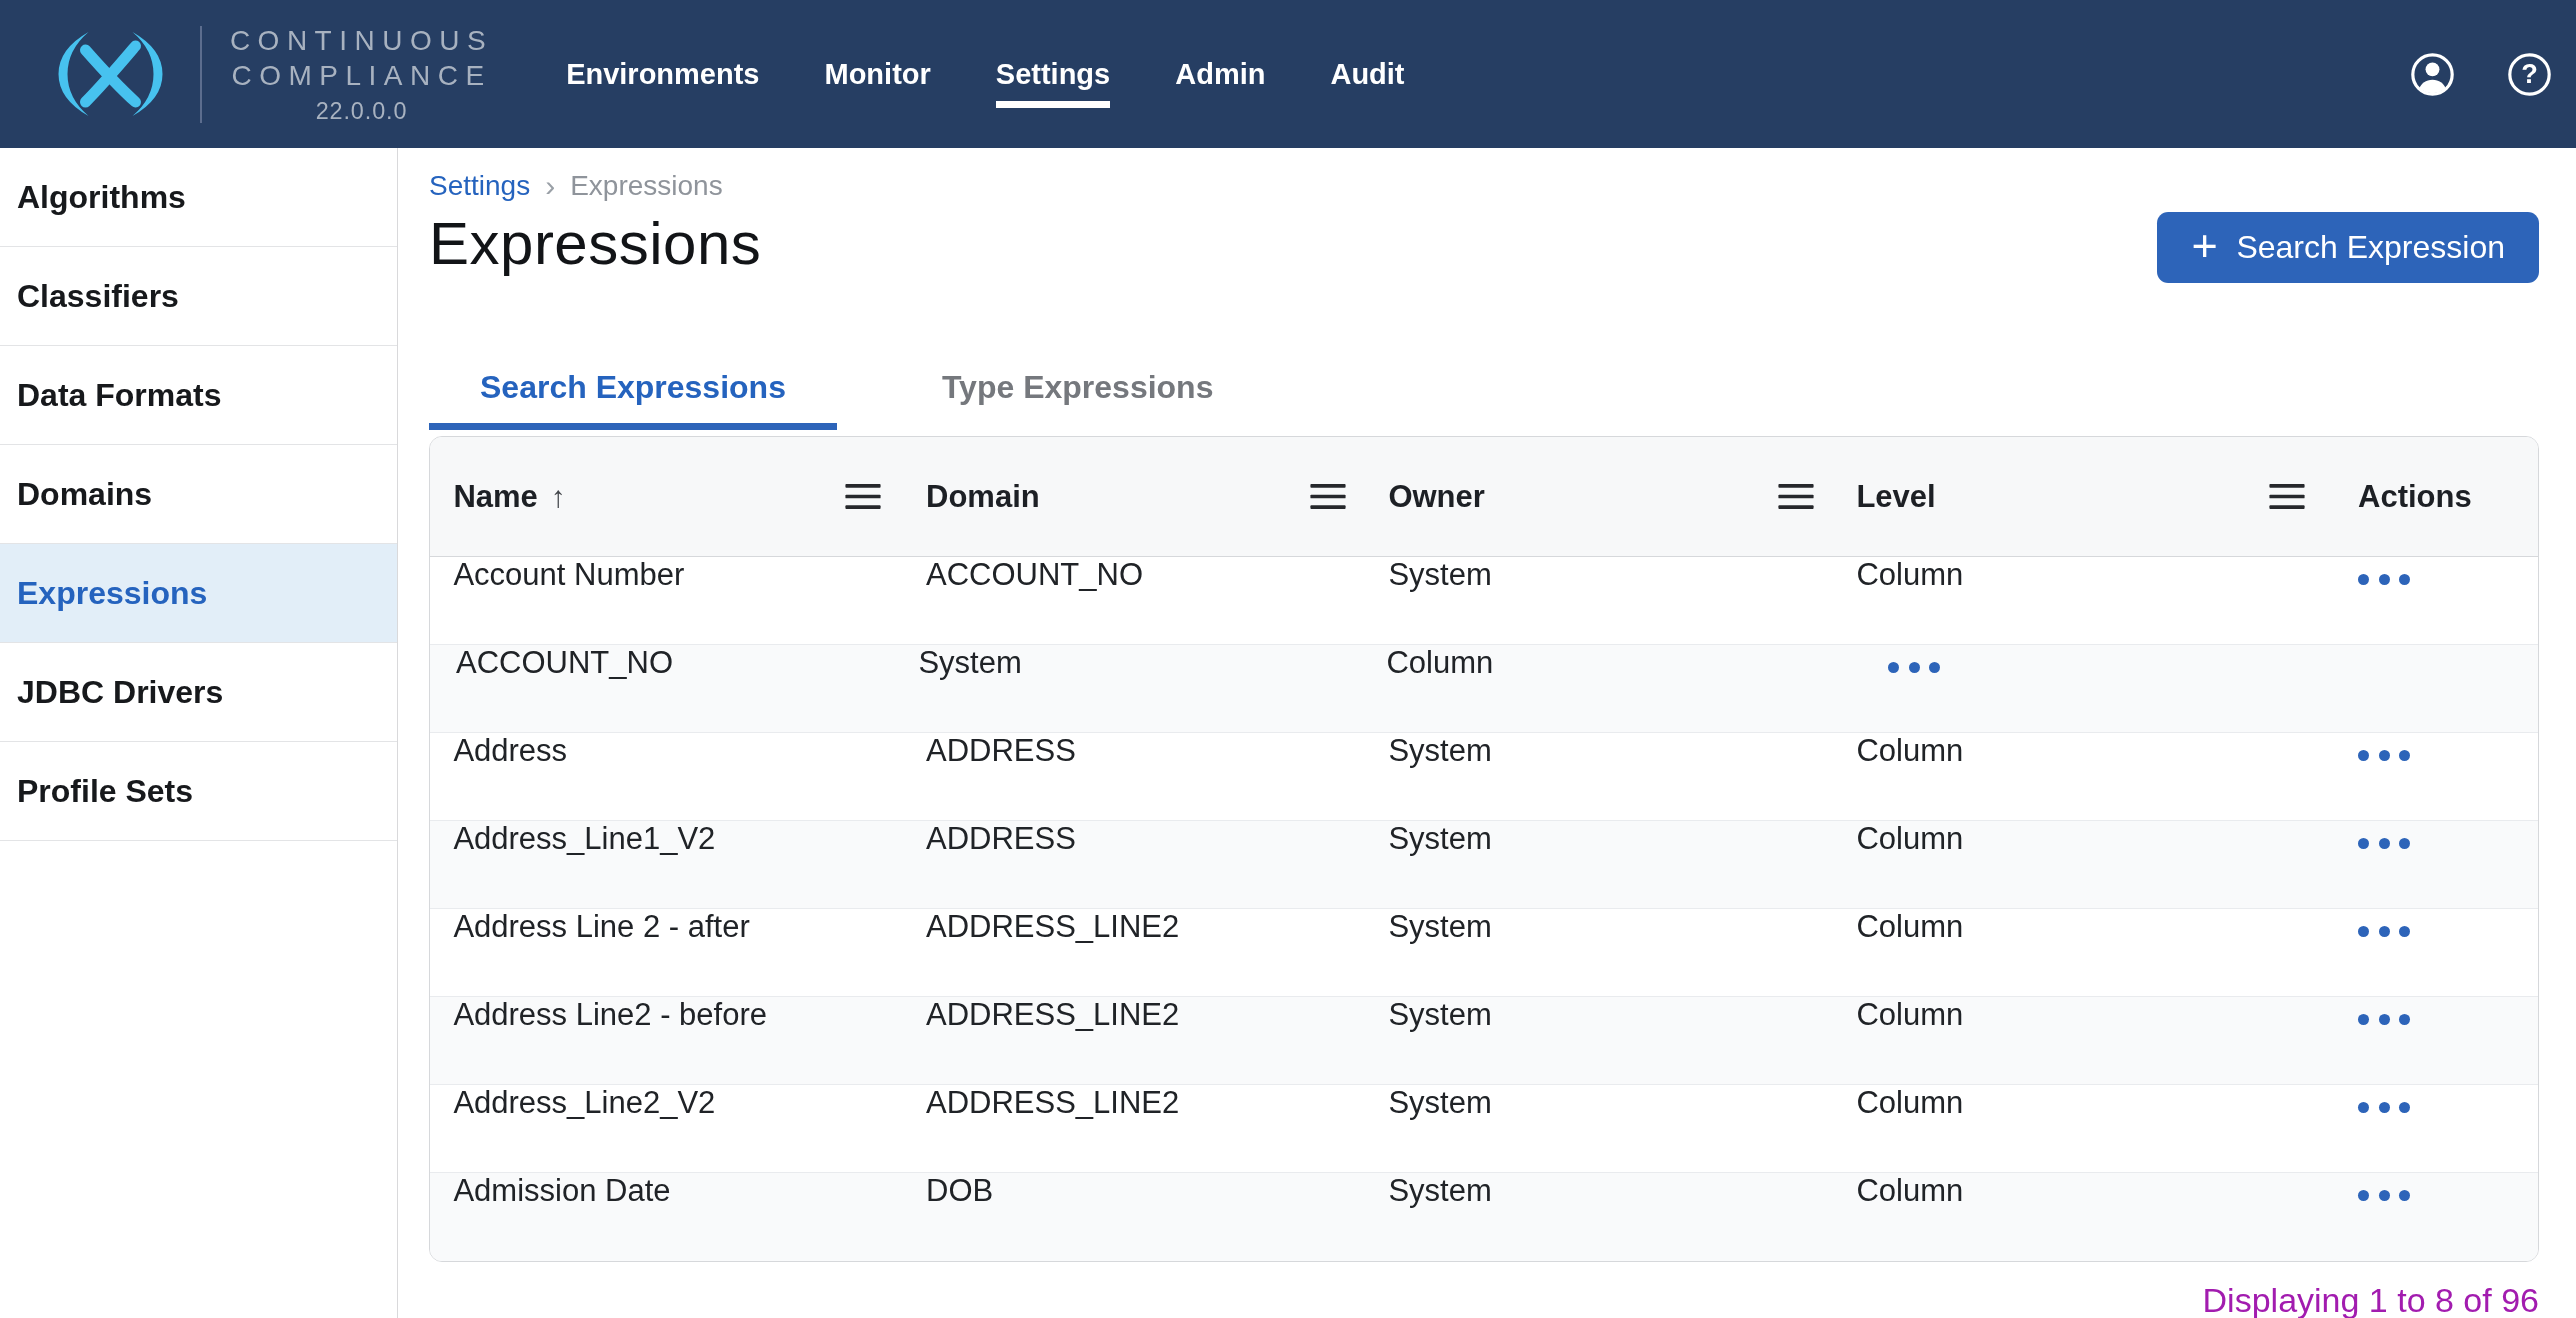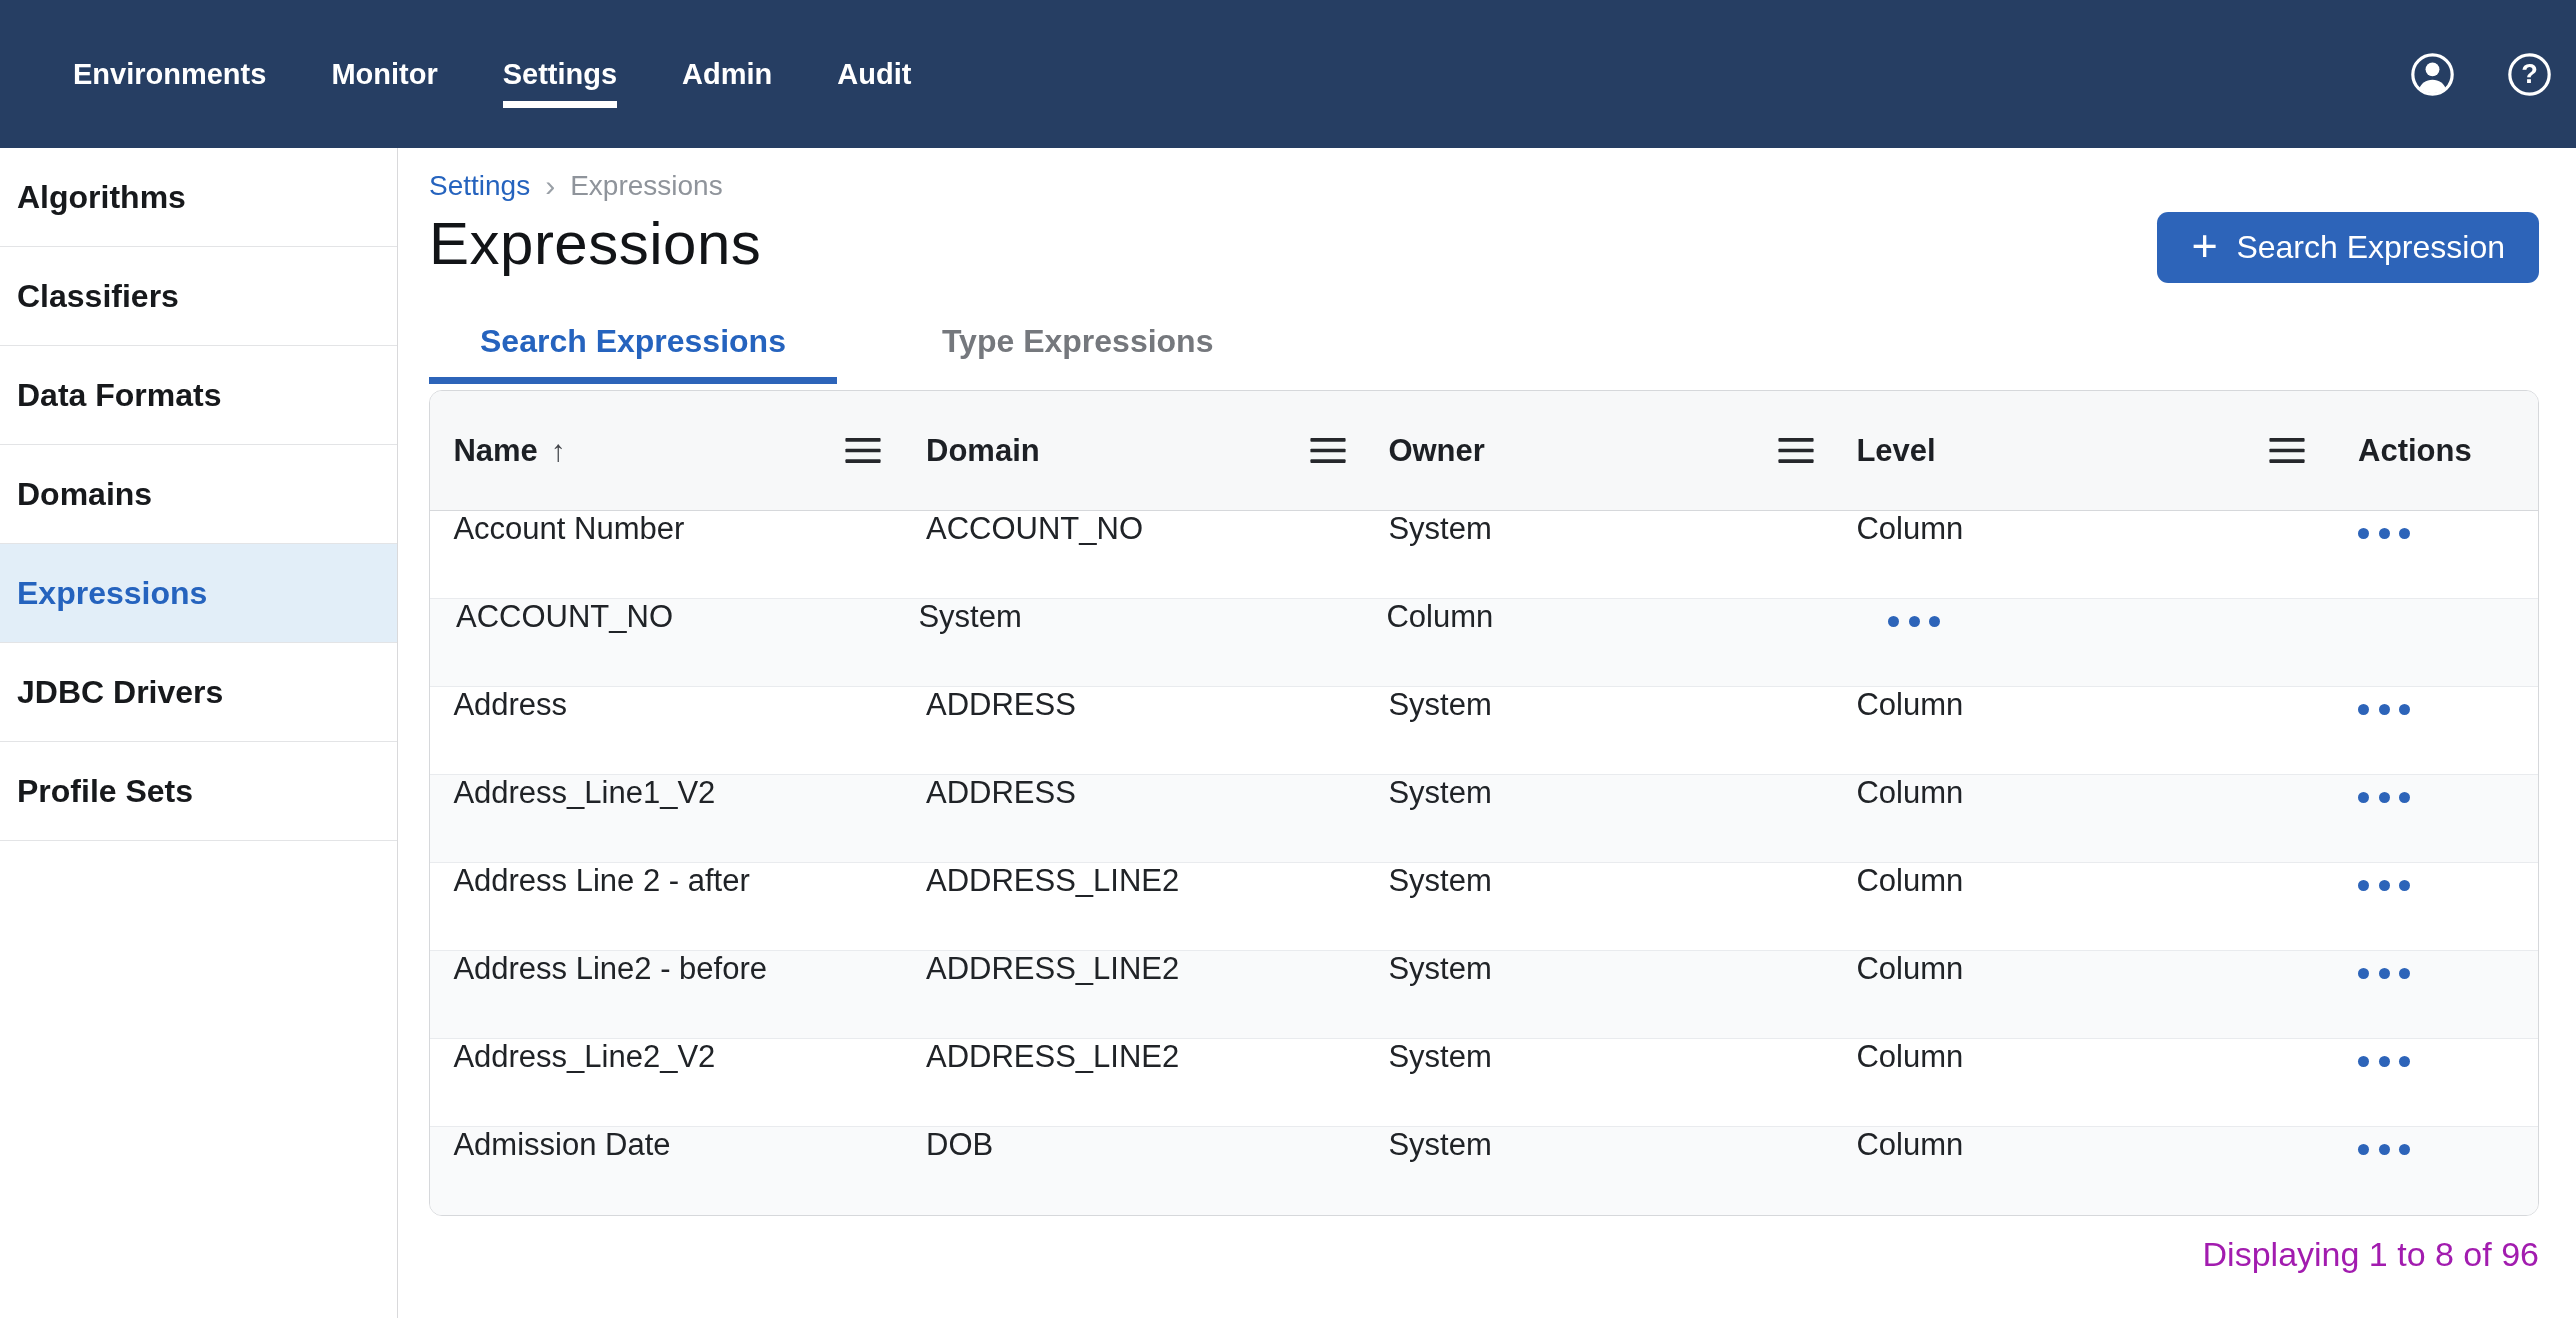--- a/index.html
+++ b/index.html
@@ -37,21 +37,21 @@
   .crumb-sep { color:#9aa0a7; margin:0 15px; font-size:30px; }
   .crumb-current { color:#8f949b; }
   .title-row { display:flex; justify-content:space-between; align-items:flex-start; margin-top:7.5px; }
   .page-title { font-size:60px; font-weight:400; color:#121417; line-height:67px; letter-spacing:0.5px; }
   .add-btn { display:flex; align-items:center; gap:18.7px; background:#2d64b9; color:#fff;
              border:none; border-radius:11.2px; height:71px; padding:0 34px; font-size:32px;
              font-family:inherit; cursor:pointer; margin-top:1.9px; }
   .add-btn .plus { font-size:45px; font-weight:300; line-height:1; margin-top:-3.7px; }
 
   
-  .tabs { display:flex; gap:54px; margin-top:40px; }
+  .tabs { display:flex; gap:54px; margin-top:86px; }
   .tab { font-size:32px; font-weight:700; color:#75787d; padding:0 51px 17px 51px;
          border-bottom:7.5px solid transparent; cursor:pointer; }
   .tab.active { color:#2563be; border-bottom-color:#2d64b9; }
 
   
   .card { margin-top:6.5px; border:1.9px solid #d6d8db; border-radius:13px; overflow:hidden; background:#fff; }
   .thead { display:flex; height:120px; align-items:center; background:#f7f8f9; border-bottom:1.9px solid #d6d8db; }
   .th { display:flex; align-items:center; justify-content:space-between; padding-right:18.7px; height:100%; }
   .th-label { font-size:31px; font-weight:700; color:#1d2025; }
   .sort-icon { font-size:30px; color:#43464b; margin-left:13px; font-weight:400; cursor:pointer; }
@@ -71,20 +71,34 @@
   .td { font-size:31px; color:#202327; }
   .dots { display:inline-flex; gap:9.4px; cursor:pointer; align-items:center; }
   .dots i { width:11.2px; height:11.2px; border-radius:50%; background:#2d64b9; display:block; }
 
   .table-footer { text-align:right; font-size:34px; color:#a21caf; margin-top:19px; }
 </style>
 </head>
 <body>
 
 <header class="navbar">
+  <div class="brand">
+    <svg class="logo-svg" viewBox="0 0 120 90">
+      <path d="M38,3 Q8,20 8,45 Q8,70 38,87 Q17,69 17,45 Q17,21 38,3 Z" fill="#47c2ef"></path>
+      <path d="M82,3 Q112,20 112,45 Q112,70 82,87 Q103,69 103,45 Q103,21 82,3 Z" fill="#47c2ef"></path>
+      <path d="M35,21 C50,38 66,56 85,73" stroke="#47c2ef" stroke-width="11" stroke-linecap="round" fill="none"></path>
+      <path d="M85,17 C68,37 52,56 35,73" stroke="#47c2ef" stroke-width="11" stroke-linecap="round" fill="none"></path>
+    </svg>
+    <div class="brand-divider"></div>
+    <div class="brand-text">
+      <div class="brand-line">CONTINUOUS</div>
+      <div class="brand-line">COMPLIANCE</div>
+      <div class="brand-version">22.0.0.0</div>
+    </div>
+  </div>
   <nav class="nav-links">
     <a class="nav-link">Environments</a>
     <a class="nav-link">Monitor</a>
     <a class="nav-link active">Settings</a>
     <a class="nav-link">Admin</a>
     <a class="nav-link">Audit</a>
   </nav>
   <div class="nav-icons">
     <span class="nav-icon-btn">
       <svg viewBox="0 0 48 48" width="45" height="45">

